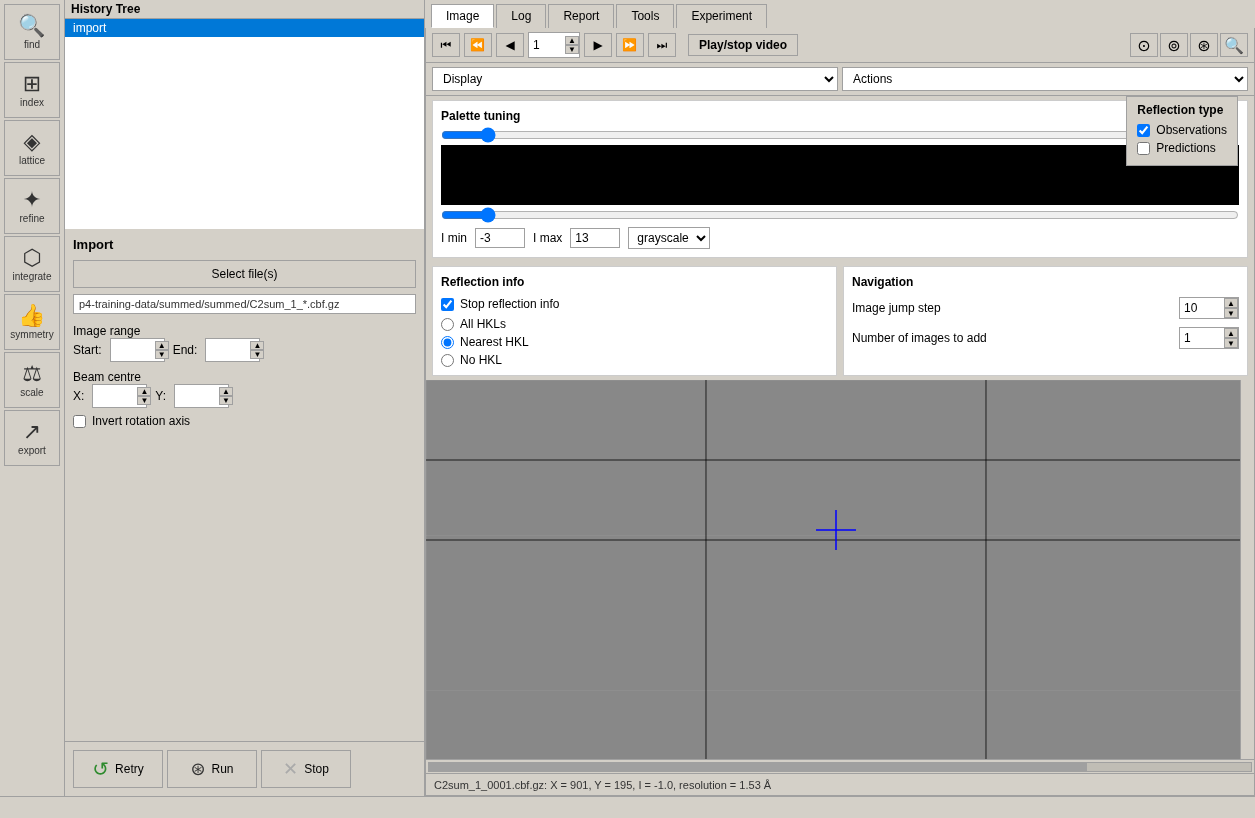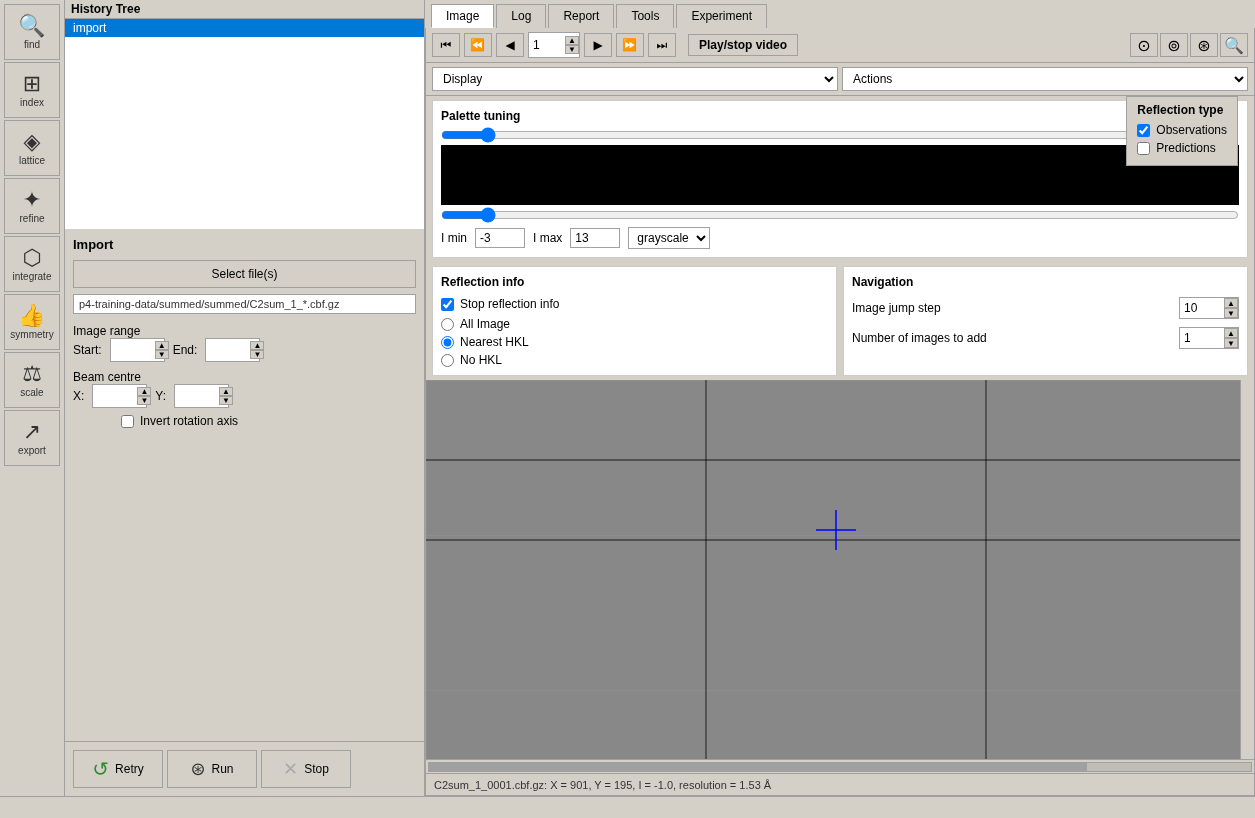--- a/index.html
+++ b/index.html
@@ -31,21 +31,21 @@
     .form-group { margin-bottom: 8px; }
     .form-row { display: flex; align-items: center; gap: 8px; margin-bottom: 6px; }
     .form-label { font-size: 12px; min-width: 70px; }
     .num-input { width: 55px; padding: 2px 4px; border: 1px solid #a0a0a0; background: #fff; display: flex; align-items: center; }
     .num-input input { width: 40px; border: none; outline: none; font-size: 12px; background: transparent; }
     .spin-btns { display: flex; flex-direction: column; }
     .spin-btn { width: 14px; height: 9px; background: #d4d0c8; border: 1px solid #a0a0a0; cursor: pointer; font-size: 8px; display: flex; align-items: center; justify-content: center; line-height: 1; }
 
     .beam-centre { margin-top: 8px; }
     .beam-row { display: flex; align-items: center; gap: 8px; margin-bottom: 6px; }
-    .invert-row { display: flex; align-items: center; gap: 6px; margin-bottom: 10px; margin-left: 48px; }
+    .invert-row { display: flex; align-items: center; gap: 6px; margin-bottom: 10px; }
     .reset-btn { width: 100%; padding: 4px; background: #d4d0c8; border: 1px solid #a0a0a0; cursor: pointer; font-size: 12px; }
 
     
     .bottom-buttons { display: flex; gap: 4px; padding: 8px; background: #d4d0c8; border-top: 1px solid #a0a0a0; }
     .action-btn { display: flex; align-items: center; gap: 6px; padding: 6px 14px; border: 1px solid #a0a0a0; cursor: pointer; font-size: 12px; background: #d4d0c8; min-width: 90px; justify-content: center; }
     .action-btn .btn-icon { font-size: 18px; }
     .retry-btn .btn-icon { color: #2e8b2e; }
     .run-btn .btn-icon { font-size: 14px; }
     .stop-btn .btn-icon { color: #888; }
 
@@ -320,21 +320,21 @@
           <div class="info-nav-row">
             <div class="reflection-info-box">
               <div class="box-title">Reflection info</div>
               <div class="radio-row" style="margin-bottom:6px;">
                 <input type="checkbox" checked="" style="">
                 <span>Stop reflection info</span>
               </div>
               <div class="radio-group">
                 <div class="radio-row">
                   <input type="radio" name="hkl" style="">
-                  <span>All Image</span>
+                  <span>All HKLs</span>
                 </div>
                 <div class="radio-row">
                   <input type="radio" name="hkl" checked="" style="">
                   <span>Nearest HKL</span>
                 </div>
                 <div class="radio-row">
                   <input type="radio" name="hkl" style="">
                   <span>No HKL</span>
                 </div>
               </div>

